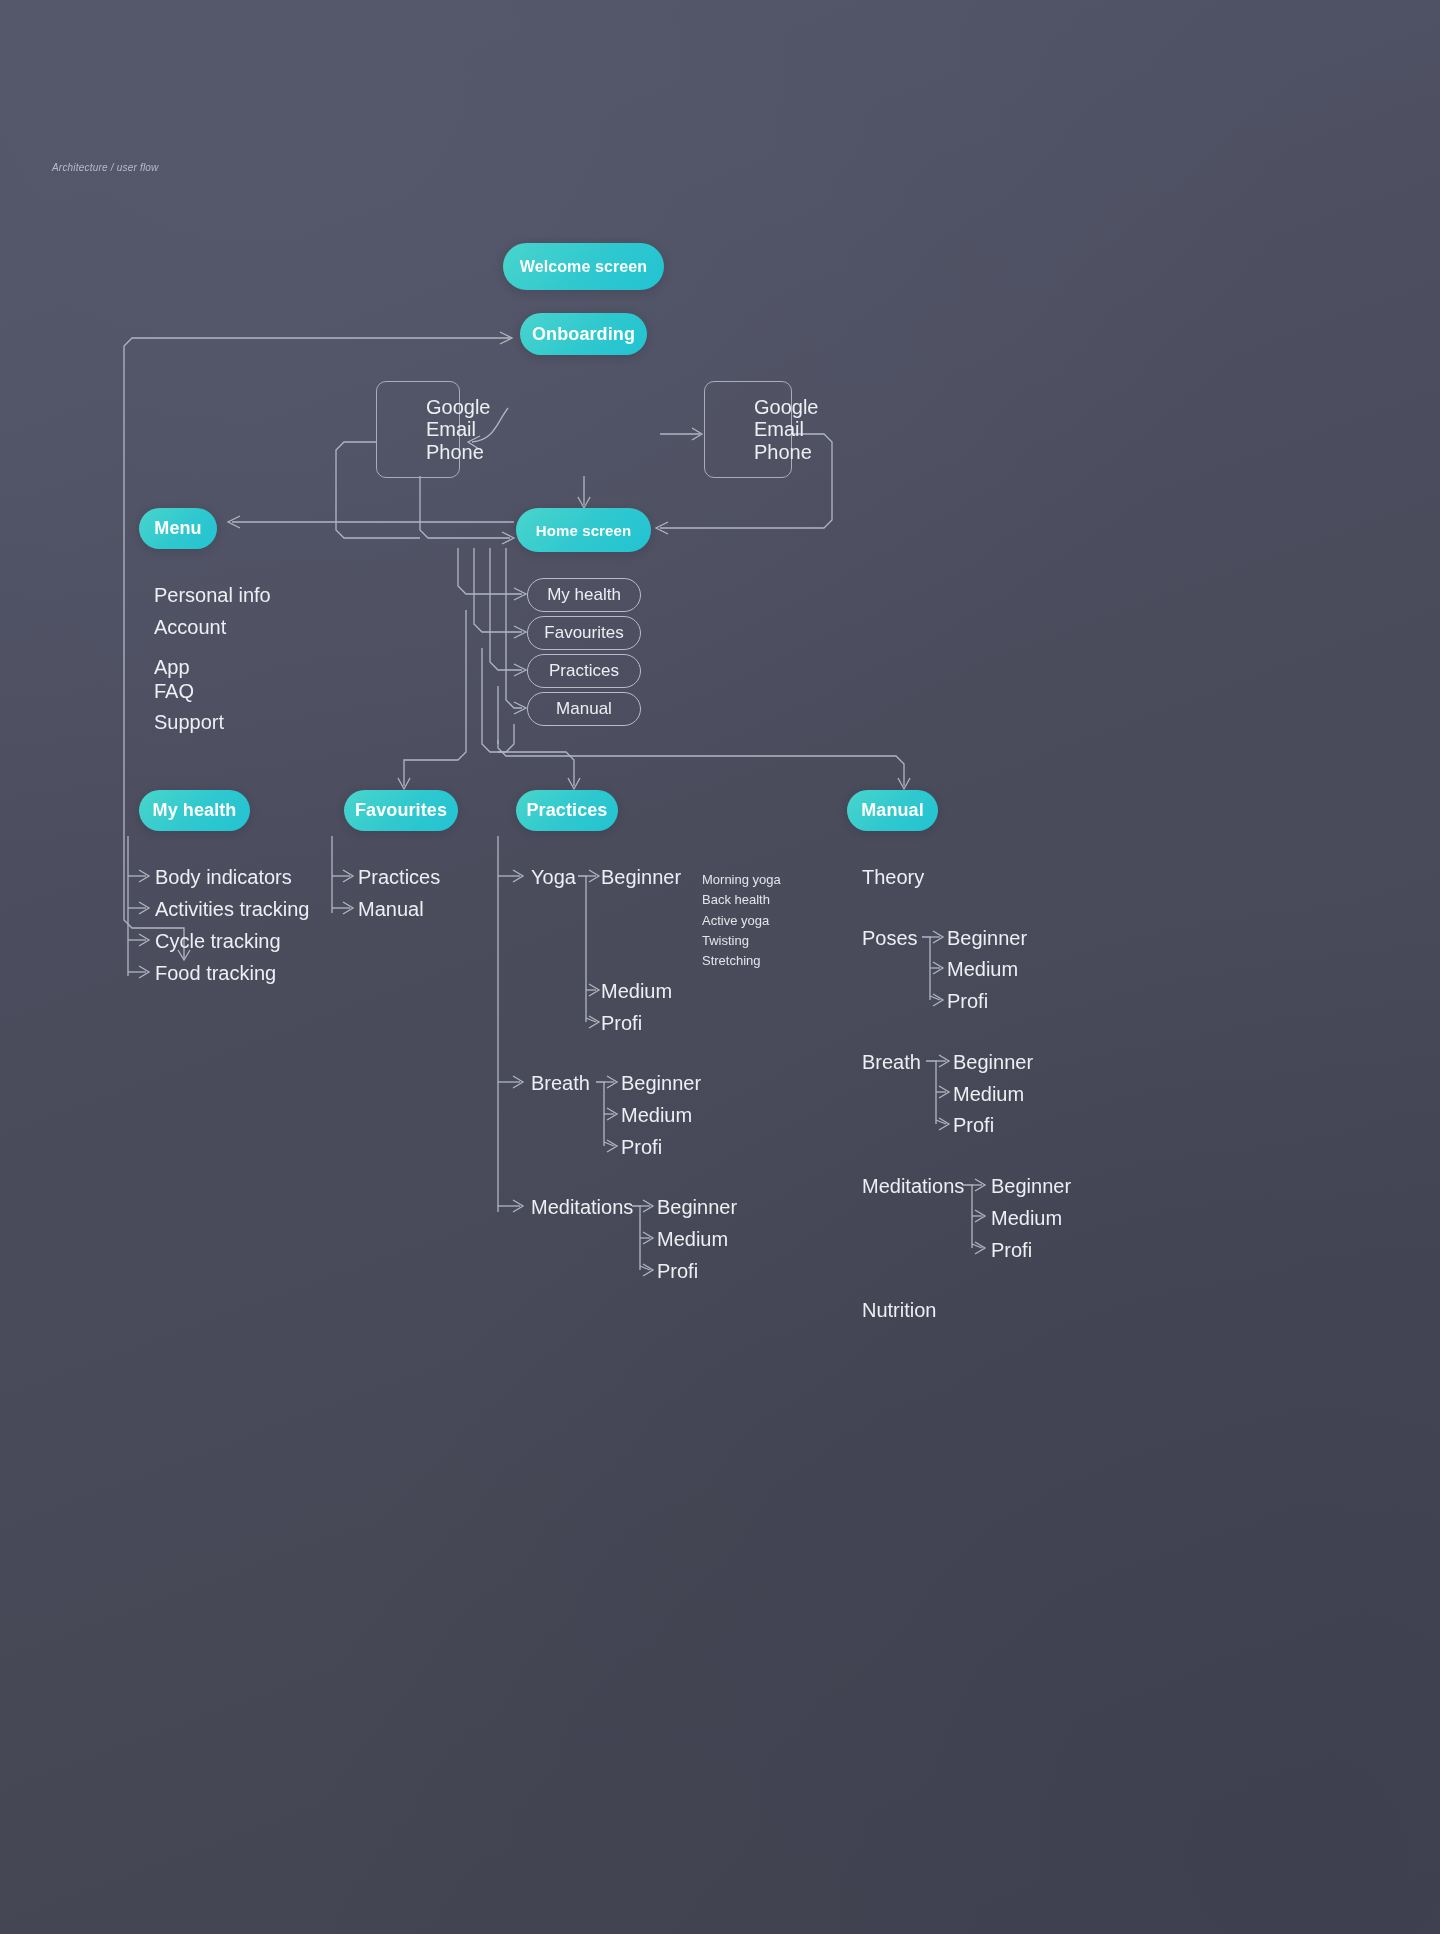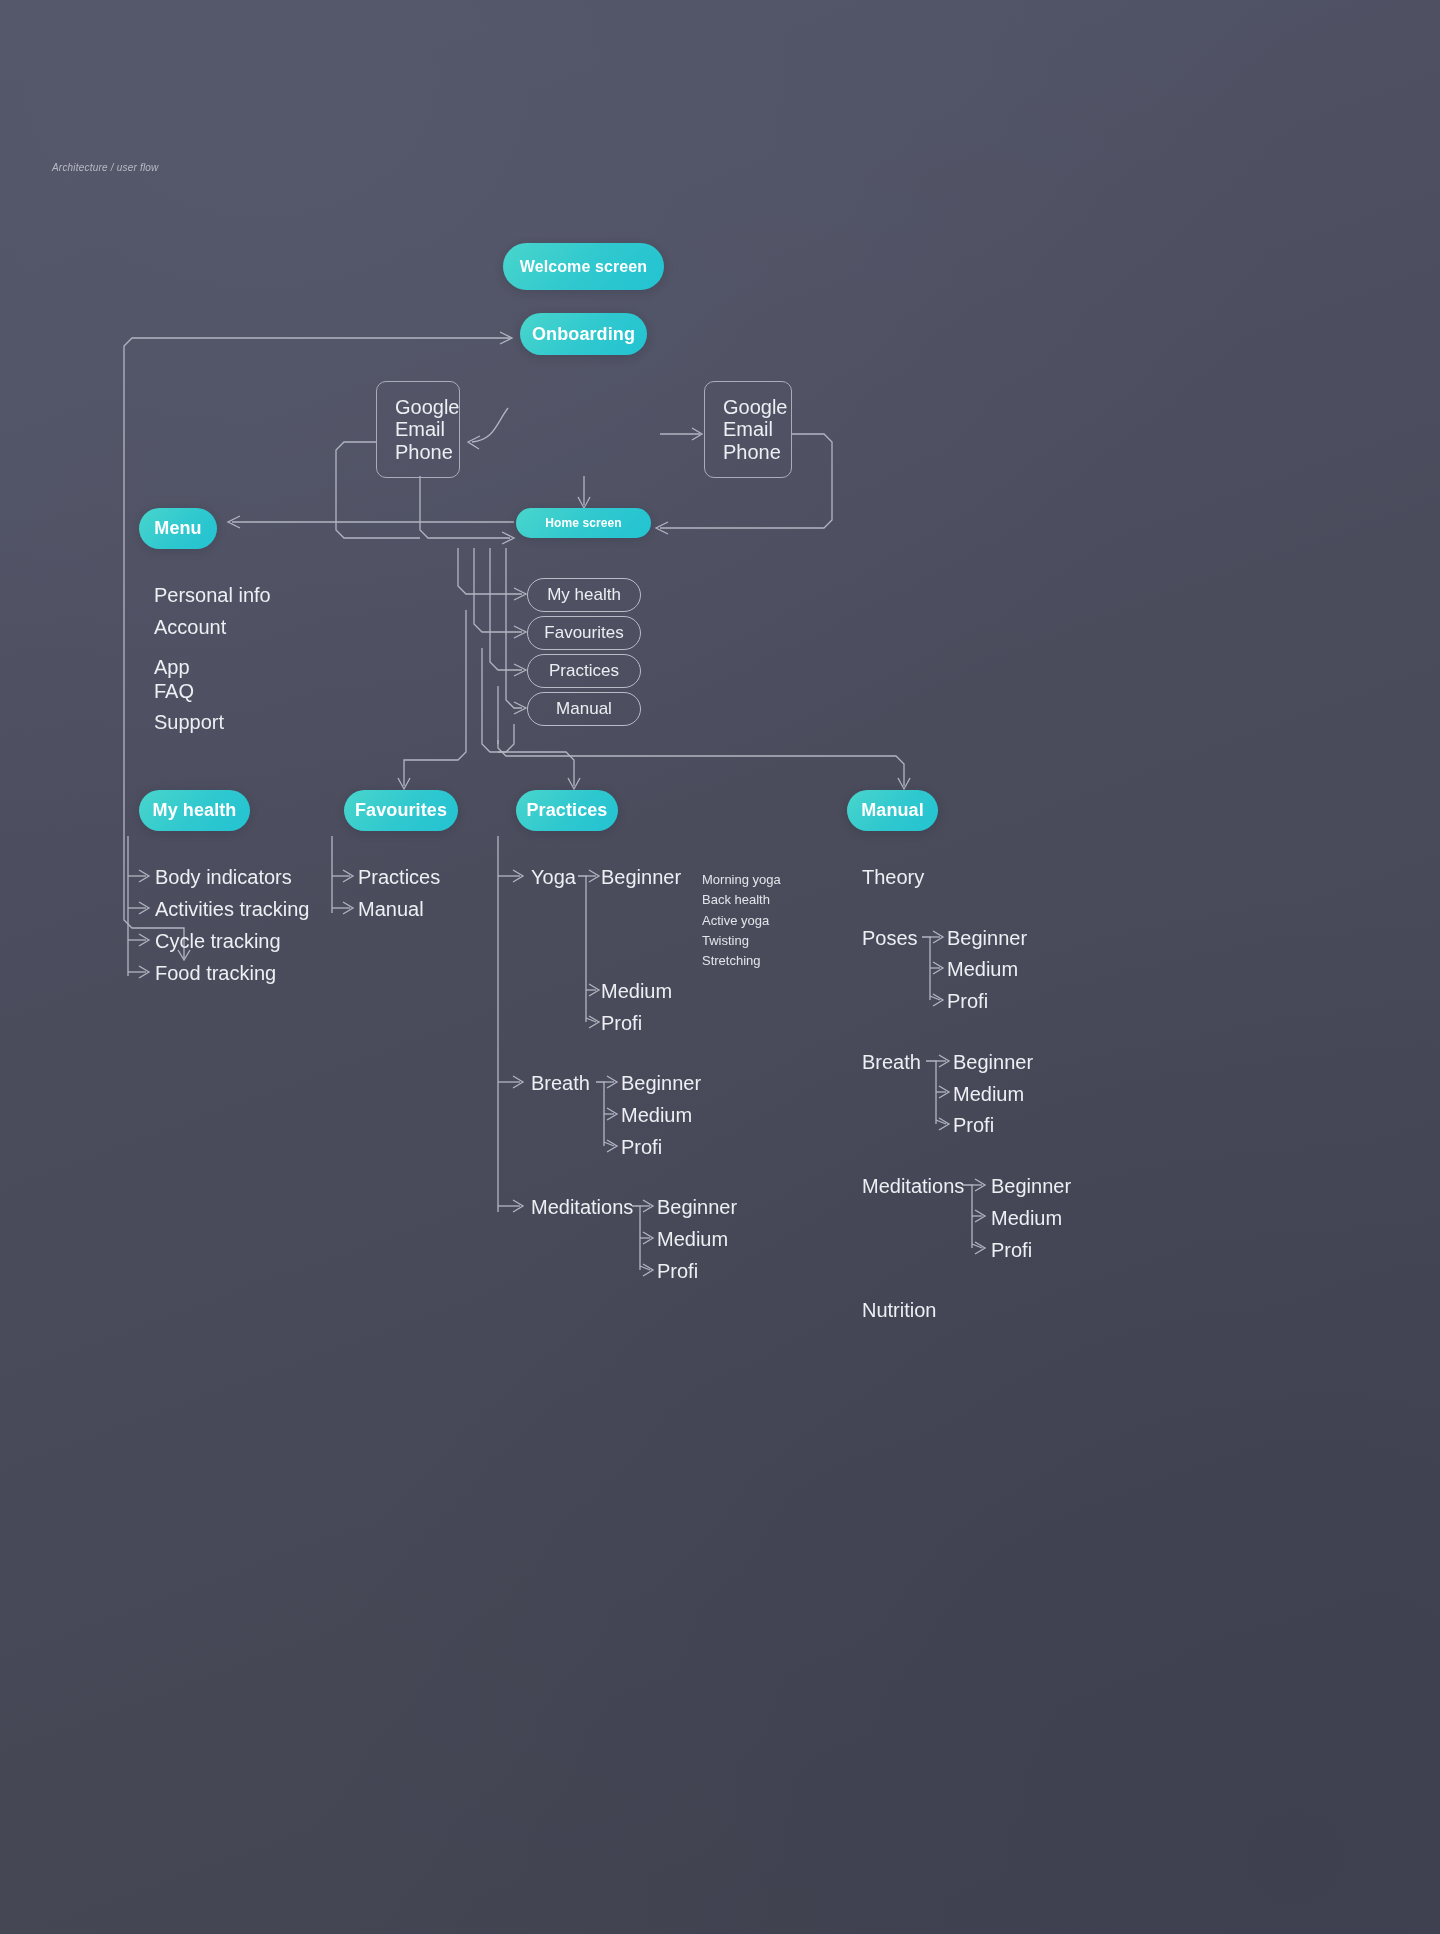--- a/index.html
+++ b/index.html
@@ -31,21 +31,21 @@
   .pill-outline{
     position:absolute;display:flex;align-items:center;justify-content:center;
     border-radius:999px;border:1px solid #b9bcc6;
     color:#eceef2;background:transparent;white-space:nowrap;font-weight:400;
   }
   .optbox{
     position:absolute;border:1px solid #a9adba;border-radius:10px;
     box-sizing:border-box;display:flex;flex-direction:column;
     justify-content:space-around;padding:14px 0 14px 18px;
   }
-  .optbox span{color:#eceef2;font-size:20px;line-height:1;}
+  .optbox span{color:#eceef2;font-size:20px;line-height:1;margin-left:31px;}
   .lbl{position:absolute;color:#edeff3;white-space:nowrap;}
   .lbl.lg{font-size:20px;}
   .lbl.sm{font-size:13px;color:#e3e5ea;}
   .title{
     position:absolute;font-style:italic;font-size:10px;color:#b9bcc6;
     letter-spacing:.2px;white-space:nowrap;
   }
   #wires{position:absolute;inset:0;z-index:2;pointer-events:none;}
   #wires path,#wires line{fill:none;stroke:#b2b6c2;stroke-width:1.3;}
   #wires .head{fill:none;stroke:#b2b6c2;stroke-width:1.3;}
@@ -212,21 +212,21 @@
 
 
   <div class="optbox" style="left:704px;top:381px;width:88px;height:97px;">
     <span>Google</span>
     <span>Email</span>
     <span>Phone</span>
   </div>
 
   <div class="pill" style="left:139px;top:508px;width:78px;height:41px;font-size:18px;">Menu</div>
 
-  <div class="pill" style="left:516px;top:508px;width:135px;height:30px;font-size:12px;">Home screen</div>
+  <div class="pill" style="left:516px;top:508px;width:135px;height:44px;font-size:15px;">Home screen</div>
 
   <div class="lbl lg" style="left:154px;top:584px;">Personal info</div>
   <div class="lbl lg" style="left:154px;top:616px;">Account</div>
   <div class="lbl lg" style="left:154px;top:648px;margin-top:8px;">App</div>
   <div class="lbl lg" style="left:154px;top:680px;">FAQ</div>
   <div class="lbl lg" style="left:154px;top:711px;">Support</div>
 
   <div class="pill-outline" style="left:527px;top:578px;width:112px;height:32px;font-size:17px;">My health</div>
   <div class="pill-outline" style="left:527px;top:616px;width:112px;height:32px;font-size:17px;">Favourites</div>
   <div class="pill-outline" style="left:527px;top:654px;width:112px;height:32px;font-size:17px;">Practices</div>

